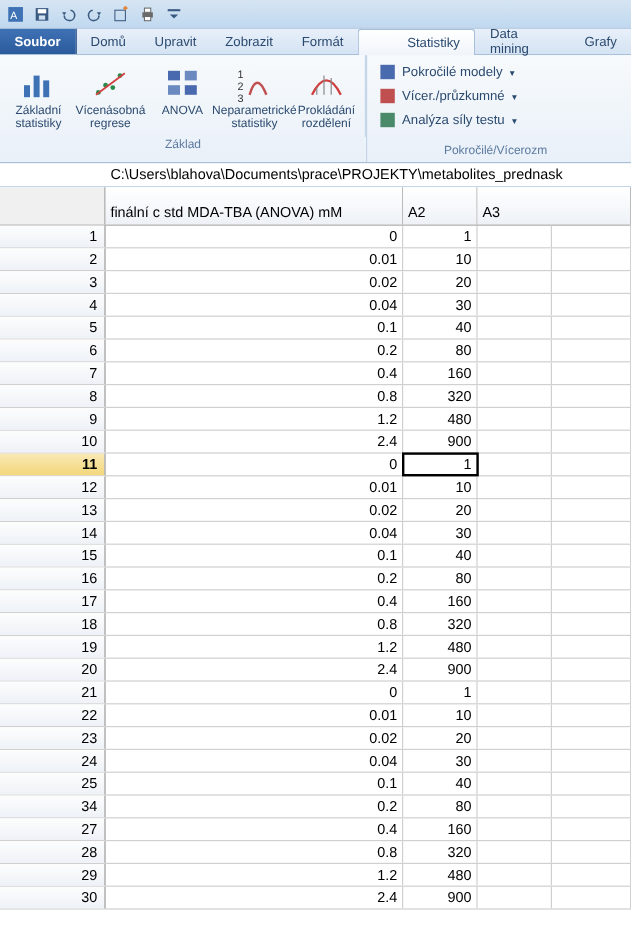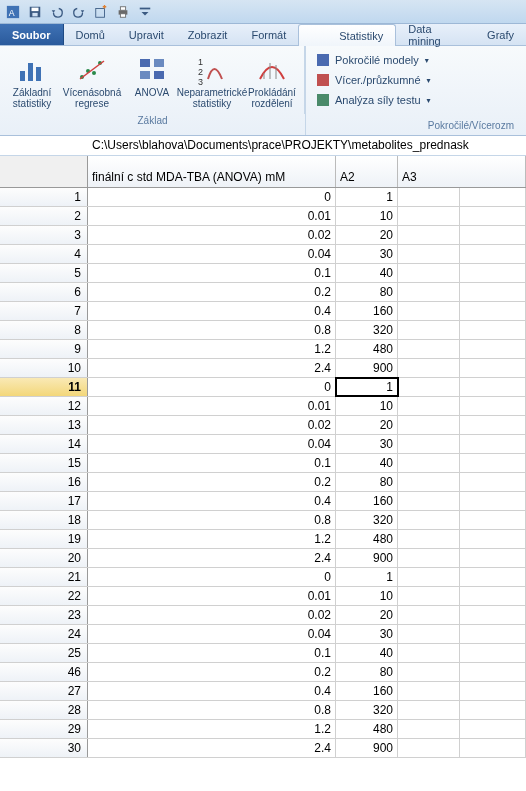--- a/index.html
+++ b/index.html
@@ -17,21 +17,21 @@
 .ribbon { height: 90px; background: linear-gradient(#f7fafc,#e9f0f8); border-bottom:1px solid #a9c0db; display:flex; }
 .ribbon-group { border-right:1px solid #c5d6e8; padding:4px 2px 2px; display:flex; flex-direction:column; align-items:center; }
 .ribbon-group.main { flex-direction:row; align-items:flex-start; }
 .ribbon-btn { width:60px; display:flex; flex-direction:column; align-items:center; text-align:center; padding:2px; cursor:pointer; border:1px solid transparent; border-radius:3px;}
 .ribbon-btn .ico { width:32px; height:32px; display:flex; align-items:center; justify-content:center; }
 .ribbon-btn .lbl { font-size:10px; color:#2b4a6f; line-height:1.1; margin-top:2px;}
 .ribbon-group-label { font-size:10px; color:#5a7aa0; text-align:center; padding:1px 0; }
 .ribbon-right { flex:1; display:flex; flex-direction:column; padding:4px 6px; gap:2px; border-left:1px solid #c5d6e8;}
 .ribbon-right .row { display:flex; align-items:center; gap:4px; height:20px; color:#2b4a6f; cursor:pointer; border:1px solid transparent; padding:0 2px; border-radius:2px;}
 .ribbon-right .ico-s { width:16px; height:16px; display:flex; align-items:center; justify-content:center;}
-.ribbon-footer { font-size:10px; color:#5a7aa0; text-align:right; padding-right:6px; margin-top:auto;}
+.ribbon-footer { font-size:10px; color:#5a7aa0; text-align:center; padding-right:6px; margin-top:auto;}
 
 .pathbar { height:20px; border-bottom:1px solid #c5d6e8; padding: 2px 4px 2px 92px; font-size:12px; color:#000; white-space:nowrap; overflow:hidden;}
 .headerbar { height:32px; border-bottom:1px solid #999; display:flex;}
 .headerbar .corner { width:88px; border-right:1px solid #999; background:#f0f0f0;}
 .headerbar .colh { border-right:1px solid #bbb; display:flex; align-items:flex-end; padding:0 4px 3px; font-size:12px; background:linear-gradient(#fff,#eef2f7);}
 .colh.c1{ width:248px; } .colh.c2{ width:62px; font-weight:bold; background:linear-gradient(#f9f4e1,#f2ecd0);} .colh.c3{ width:62px;text-align:right;} .colh.c4{ flex:1;}
 
 .grid { }
 .row { height:19px; display:flex; border-bottom:1px solid #d0d0d0;}
 .row .rh { width:88px; border-right:1px solid #999; background:linear-gradient(#fdfdfd,#eef2f7); text-align:right; padding-right:6px; font-size:12px; display:flex; align-items:center; justify-content:flex-end;}
@@ -369,21 +369,21 @@
       <div class="cell c4"></div>
     </div>
     <div class="row">
       <div class="rh">25</div>
       <div class="cell c1">0.1</div>
       <div class="cell c2">40</div>
       <div class="cell c3"></div>
       <div class="cell c4"></div>
     </div>
     <div class="row">
-      <div class="rh">46</div>
+      <div class="rh">34</div>
       <div class="cell c1">0.2</div>
       <div class="cell c2">80</div>
       <div class="cell c3"></div>
       <div class="cell c4"></div>
     </div>
     <div class="row">
       <div class="rh">27</div>
       <div class="cell c1">0.4</div>
       <div class="cell c2">160</div>
       <div class="cell c3"></div>

